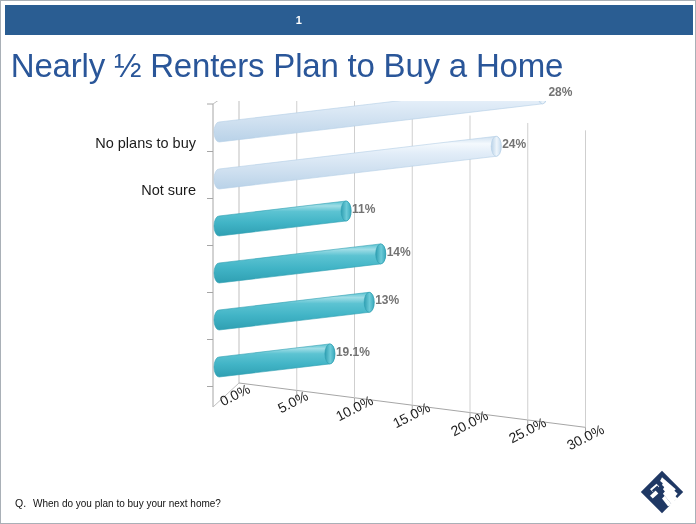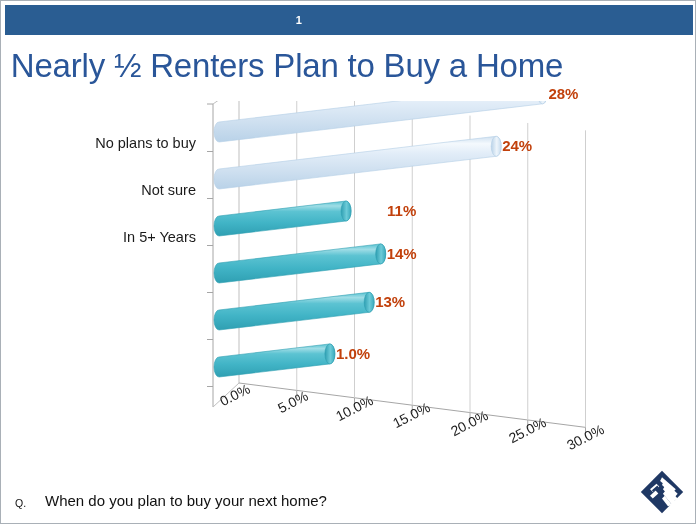--- a/index.html
+++ b/index.html
@@ -91,22 +91,22 @@
     position: absolute;
     left: 55px;
     top: 0;
     width: 140px;
     height: 300px;
   }
 
   
   .val-label {
     position: absolute;
-    font-size: 15px;
-    color: #c2410c;
+    font-size: 12px;
+    color: #737373;
     white-space: nowrap;
     font-weight: 600;
   }
 
   
   .tick-label {
     position: absolute;
     font-size: 14px;
     color: #1b1b1b;
     white-space: nowrap;
@@ -124,23 +124,23 @@
   }
   #footer-q {
     position: absolute;
     left: 14px;
     bottom: 14px;
     font-size: 10.5px;
     color: #111111;
   }
   #footer-text {
     position: absolute;
-    left: 44px;
+    left: 32px;
     bottom: 14px;
-    font-size: 15px;
+    font-size: 10px;
     color: #111111;
     white-space: nowrap;
   }
   #logo {
     position: absolute;
     right: 12px;
     bottom: 8px;
     width: 46px;
     height: 46px;
   }
@@ -154,21 +154,20 @@
     <div id="page-number">1</div>
   </div>
 
   <div id="slide-title">Nearly ½ Renters Plan to Buy a Home</div>
 
   <div id="chart">
 
     <div id="cat-labels">
         <div class="cat-label" style="top: 81px;">Not sure</div>
         <div class="cat-label" style="top: 34px;">No plans to buy</div>
-        <div class="cat-label" style="top: 128px;">In 5+ Years</div>
       </div>
 
     <svg id="chart-svg" width="696" height="360">
       <defs>
 
         <linearGradient id="tealGrad" x1="0" y1="0" x2="0" y2="1">
           <stop offset="0%" stop-color="#56c2d1"></stop>
           <stop offset="14%" stop-color="#9fdde6"></stop>
           <stop offset="30%" stop-color="#5cc3d2"></stop>
           <stop offset="62%" stop-color="#41b4c6"></stop>
@@ -247,24 +246,24 @@
           <g>
             <path d="M 218 256 L 328.88 242.91616 A 5 10 0 0 1 328.88 262.91616 L 218 276 A 5 10 0 0 1 218 256 Z" fill="url(#tealGrad)" stroke="#2f9fb2" stroke-width="0.6"></path>
             <ellipse cx="328.88" cy="252.91616" rx="5" ry="10" fill="url(#tealCap)" stroke="#2f9fb2" stroke-width="0.6"></ellipse>
           </g>
         </g>
     </svg>
 
     <div id="val-labels">
         <div class="val-label" style="left: 547.4px; top: -16.1612px;">28%</div>
         <div class="val-label" style="left: 501.2px; top: 36.2904px;">24%</div>
-        <div class="val-label" style="left: 351.05px; top: 101.008px; padding-left: 35px;">11%</div>
+        <div class="val-label" style="left: 351.05px; top: 101.008px;">11%</div>
         <div class="val-label" style="left: 385.7px; top: 143.919px;">14%</div>
         <div class="val-label" style="left: 374.15px; top: 192.282px;">13%</div>
-        <div class="val-label" style="left: 334.88px; top: 243.916px;">1.0%</div>
+        <div class="val-label" style="left: 334.88px; top: 243.916px;">19.1%</div>
       </div>
     <div id="tick-labels">
         <div class="tick-label" style="left: 216px; top: 294px;">0.0%</div>
         <div class="tick-label" style="left: 273.75px; top: 301.392px;">5.0%</div>
         <div class="tick-label" style="left: 331.5px; top: 308.784px;">10.0%</div>
         <div class="tick-label" style="left: 389.25px; top: 316.176px;">15.0%</div>
         <div class="tick-label" style="left: 447px; top: 323.568px;">20.0%</div>
         <div class="tick-label" style="left: 504.75px; top: 330.96px;">25.0%</div>
         <div class="tick-label" style="left: 562.5px; top: 338.352px;">30.0%</div>
       </div>

